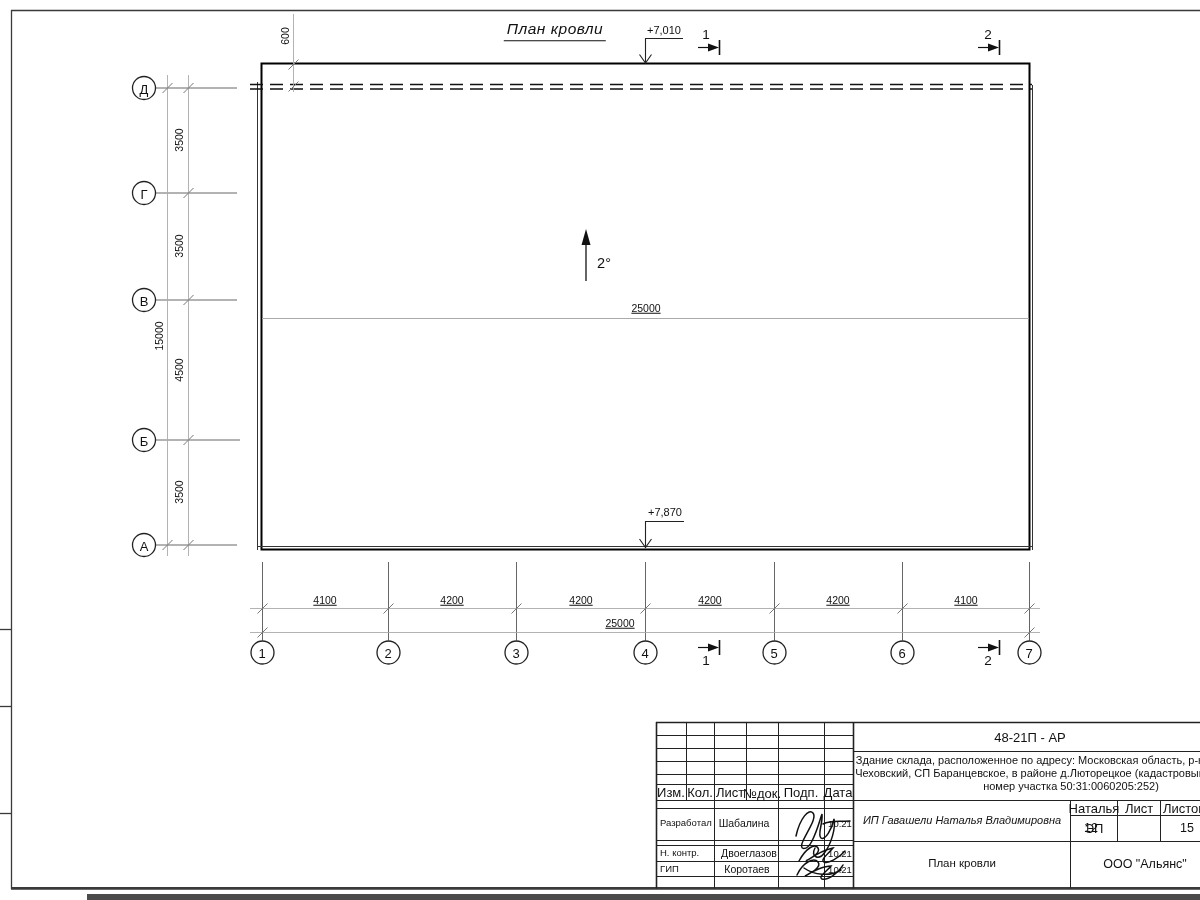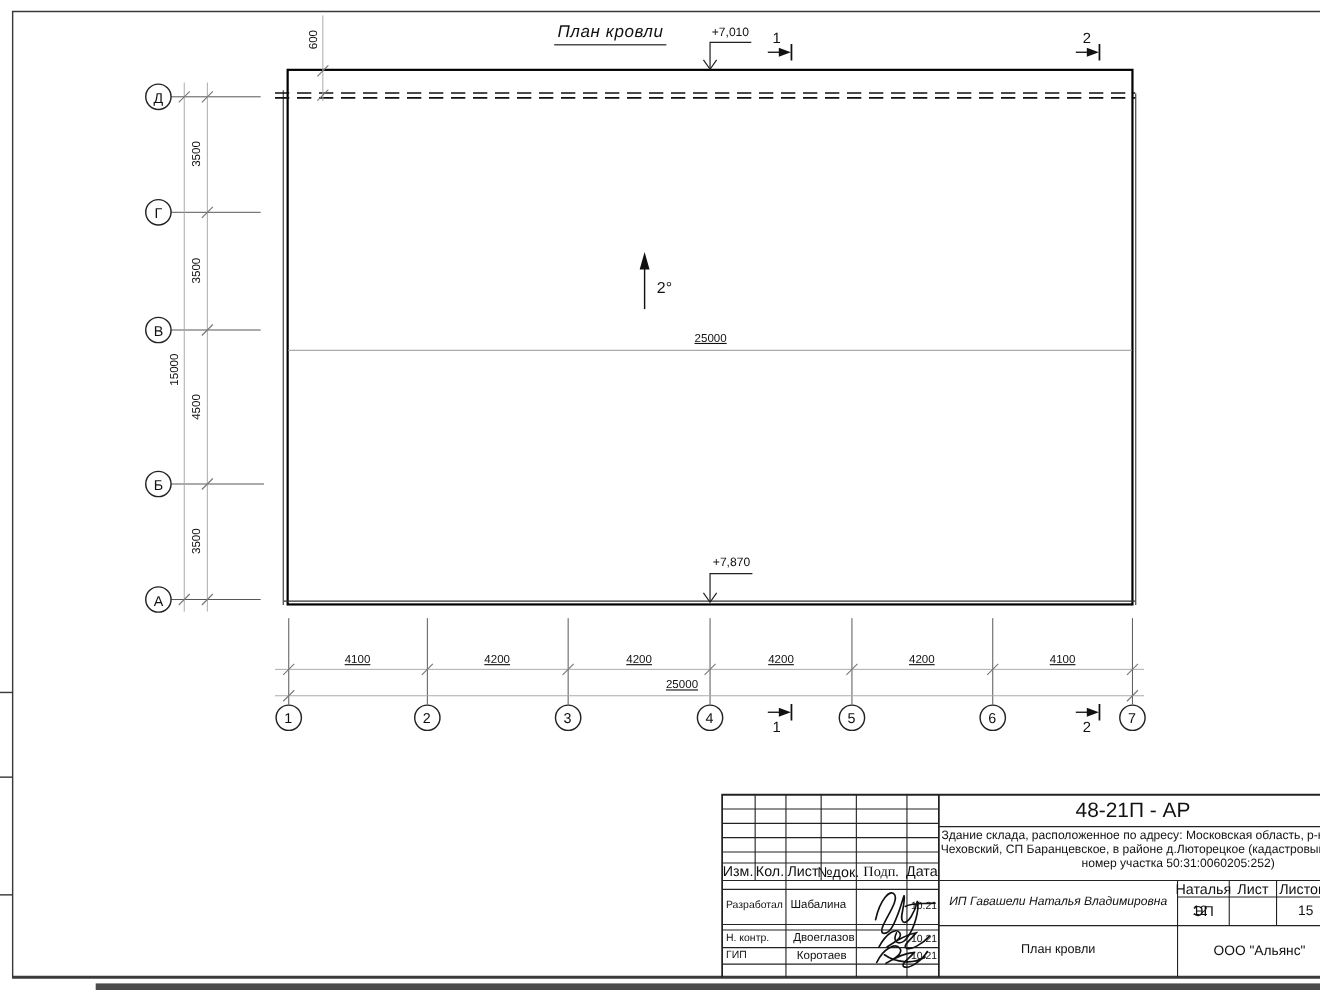--- a/index.html
+++ b/index.html
@@ -217,34 +217,34 @@
 <div class="ct axis" style="left:774px;top:653px;">5</div>
 <div class="ct axis" style="left:902px;top:653px;">6</div>
 <div class="ct axis" style="left:1029px;top:653px;">7</div>
 <div class="ct sec" style="left:706px;top:661px;">1</div>
 <div class="ct sec" style="left:988px;top:661px;">2</div>
 
 <div class="ct hdr" style="left:671px;top:792px;">Изм.</div>
 <div class="ct hdr" style="left:700px;top:792px;">Кол.</div>
 <div class="ct hdr" style="left:730px;top:792px;">Лист</div>
 <div class="ct" style="left:762px;top:793px;font-size:13px;">№док.</div>
-<div class="ct hdr" style="left:801px;top:792px;font-family:Liberation Serif, serif;">Подп.</div>
+<div class="ct hdr" style="left:801px;top:792px;">Подп.</div>
 <div class="ct hdr" style="left:838px;top:792px;">Дата</div>
 
 <div class="tl" style="left:660px;top:823px;">Разработал</div>
 <div class="ct" style="left:744px;top:823px;font-size:10.5px;">Шабалина</div>
 <div class="ct" style="left:840px;top:824px;font-size:9.5px;">10.21</div>
 <div class="tl" style="left:660px;top:853px;">Н. контр.</div>
 <div class="ct" style="left:749px;top:853px;font-size:10.5px;">Двоеглазов</div>
 <div class="ct" style="left:840px;top:854px;font-size:9.5px;">10.21</div>
 <div class="tl" style="left:660px;top:869px;">ГИП</div>
 <div class="ct" style="left:747px;top:869px;font-size:10.5px;">Коротаев</div>
 <div class="ct" style="left:840px;top:870px;font-size:9.5px;">10.21</div>
 
-<div class="ct" style="left:1030px;top:737px;font-size:19px;">48-21П - АР</div>
+<div class="ct" style="left:1030px;top:737px;font-size:13px;">48-21П - АР</div>
 <div class="ct" style="left:1030px;top:760px;">Здание склада, расположенное по адресу: Московская область, р-н</div>
 <div class="ct" style="left:1030px;top:773px;">Чеховский, СП Баранцевское, в районе д.Люторецкое  (кадастровый</div>
 <div class="ct" style="left:1030px;top:786px;margin-left:41px;">номер участка 50:31:0060205:252)</div>
 <div class="ct it" style="left:962px;top:820px;">ИП Гавашели Наталья Владимировна</div>
 
 <div class="ct hdr" style="left:1094px;top:808px;">Наталья</div>
 <div class="ct hdr" style="left:1139px;top:808px;">Лист</div>
 <div class="ct hdr" style="left:1184px;top:808px;">Листов</div>
 <div class="ct" style="left:1094px;top:828px;font-size:13px;">ЭП</div>
 <div class="ct" style="left:1091px;top:828px;font-size:12.5px;">12</div>

